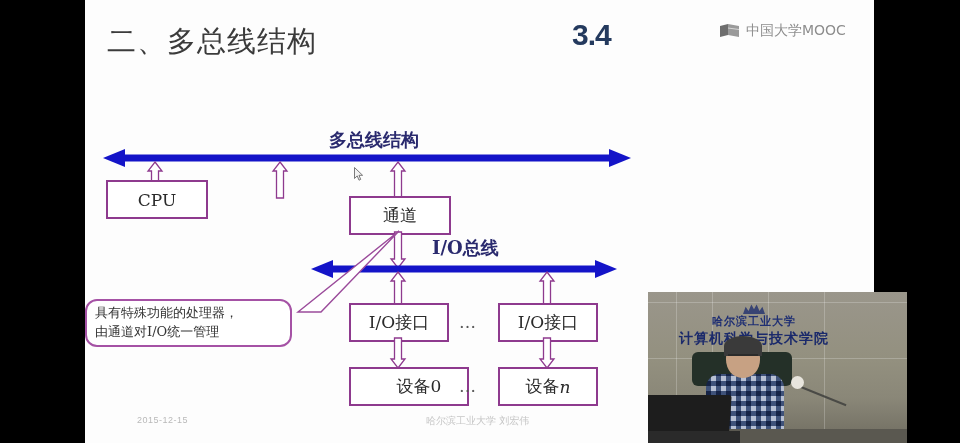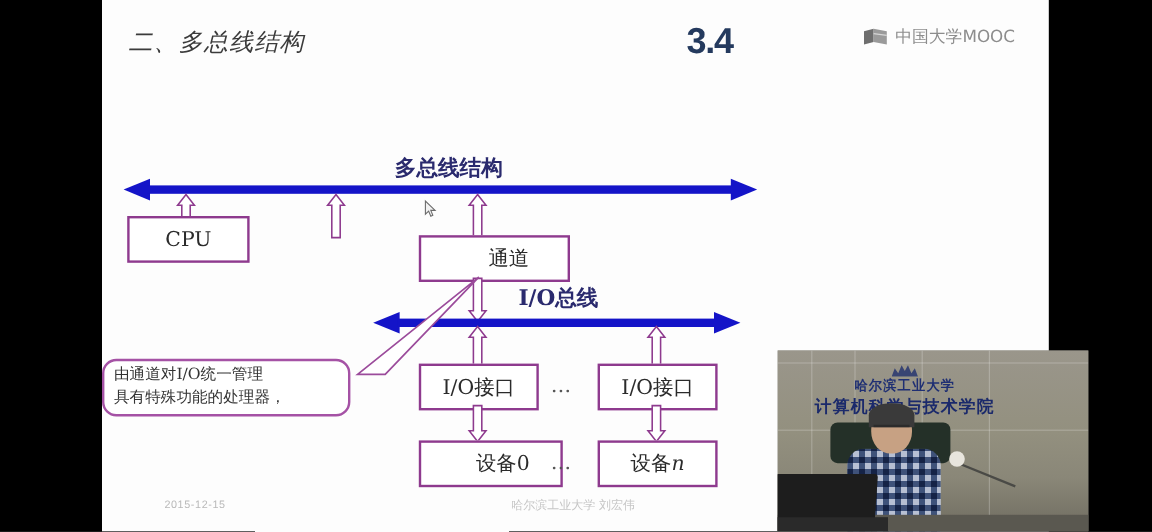--- a/index.html
+++ b/index.html
@@ -3,22 +3,22 @@
 <meta charset="utf-8">
 <style>
   html,body{margin:0;padding:0;background:#000;}
   body{width:960px;height:443px;overflow:hidden;font-family:"Liberation Serif","DejaVu Serif",serif;}
   #stage{position:relative;width:960px;height:443px;background:#000;}
 
   
   #slide{position:absolute;left:85px;top:0px;width:789px;height:443px;background:#fdfdfd;}
 
   
-  #slide-title{position:absolute;left:22px;top:22px;font-size:20px;color:#3b3b3b;
-    letter-spacing:1px;font-family:"DejaVu Serif",serif;white-space:nowrap;font-style:italic;}
+  #slide-title{position:absolute;left:22px;top:22px;font-size:29px;color:#3b3b3b;
+    letter-spacing:1px;font-family:"DejaVu Serif",serif;white-space:nowrap;}
   #section-number{position:absolute;left:487px;top:18px;font-size:30px;font-weight:bold;
     color:#243a5e;font-family:"Liberation Sans",sans-serif;letter-spacing:-1px;text-align:center;}
 
   #mooc-logo{position:absolute;left:634px;top:22px;display:flex;align-items:center;gap:5px;}
   #mooc-logo .mk{display:block;}
   #mooc-logo .mooc-text{font-size:14px;color:#8d8d8d;font-family:"DejaVu Sans",sans-serif;
     letter-spacing:0px;white-space:nowrap;}
 
   #subtitle{position:absolute;left:50px;top:86px;font-size:22px;color:#4a4a4a;
     font-family:"DejaVu Serif",serif;white-space:nowrap;}
@@ -32,21 +32,21 @@
   
   .bus-bar{position:absolute;}
 
   
   .pbox{position:absolute;border:2px solid #8e3a8e;background:#fff;
     display:flex;align-items:center;justify-content:center;
     font-size:17px;color:#2b2b2b;font-family:"DejaVu Serif",serif;white-space:nowrap;}
 
   #box-cpu{left:21px;top:180px;width:98px;height:35px;}
   #box-mem{left:146px;top:196px;width:98px;height:35px;}
-  #box-chan{left:264px;top:196px;width:98px;height:35px;padding-left:24px;}
+  #box-chan{left:264px;top:196px;width:98px;height:35px;}
 
   #box-io-1{left:264px;top:303px;width:96px;height:35px;}
   #box-io-2{left:413px;top:303px;width:96px;height:35px;}
   #box-dev-1{left:264px;top:367px;width:96px;height:35px;padding-left:20px;}
   #box-dev-2{left:413px;top:367px;width:96px;height:35px;}
 
   .ell{position:absolute;font-size:17px;color:#555;letter-spacing:2px;
     font-family:"DejaVu Serif",serif;}
   #ell-io{left:374px;top:312px;}
   #ell-dev{left:374px;top:376px;}
@@ -217,22 +217,22 @@
         <span class="ital">n</span>
     </div>
 
     <div style="position:absolute;left:118px;top:228px;">
       <svg width="200" height="86" viewBox="0 0 200 86">
         <path d="M196 3 L118 84 L95 84 Z" fill="#ffffff" stroke="#9b4b9b" stroke-width="1.4"></path>
       </svg>
     </div>
 
     <div id="callout">
+      <div>具有特殊功能的处理器，</div>
       <div>由通道对I/O统一管理</div>
-      <div>具有特殊功能的处理器，</div>
     </div>
 
     <div id="footer-date">2015-12-15</div>
     <div id="footer-credit">哈尔滨工业大学  刘宏伟</div>
 
   </div>
 
   <div id="video-inset">
     <div id="vi-wall"></div>
     <div class="vi-gl vi-gv" style="left:28px;"></div>

